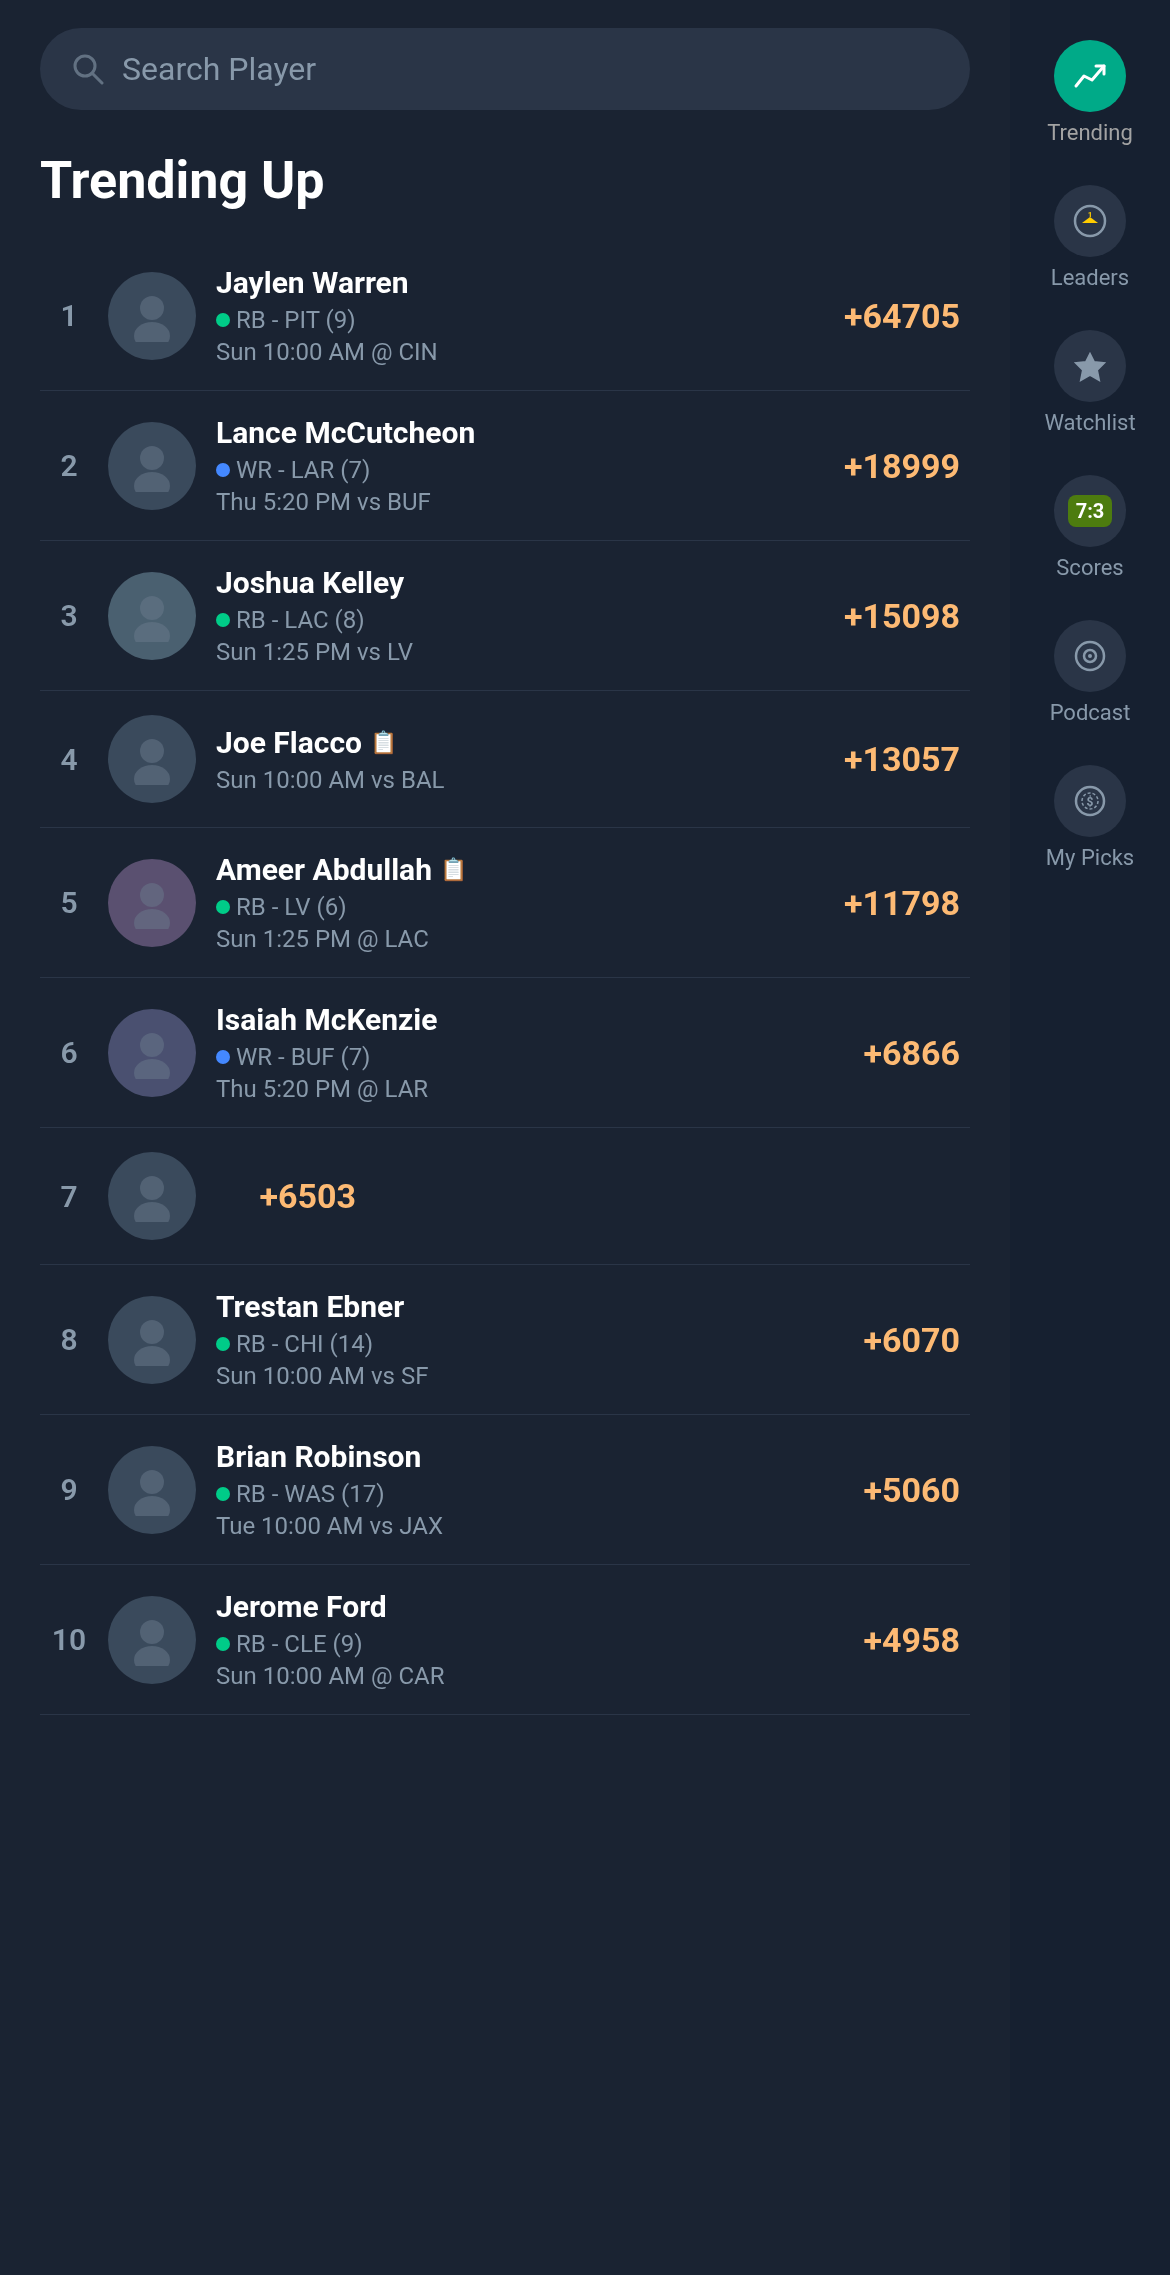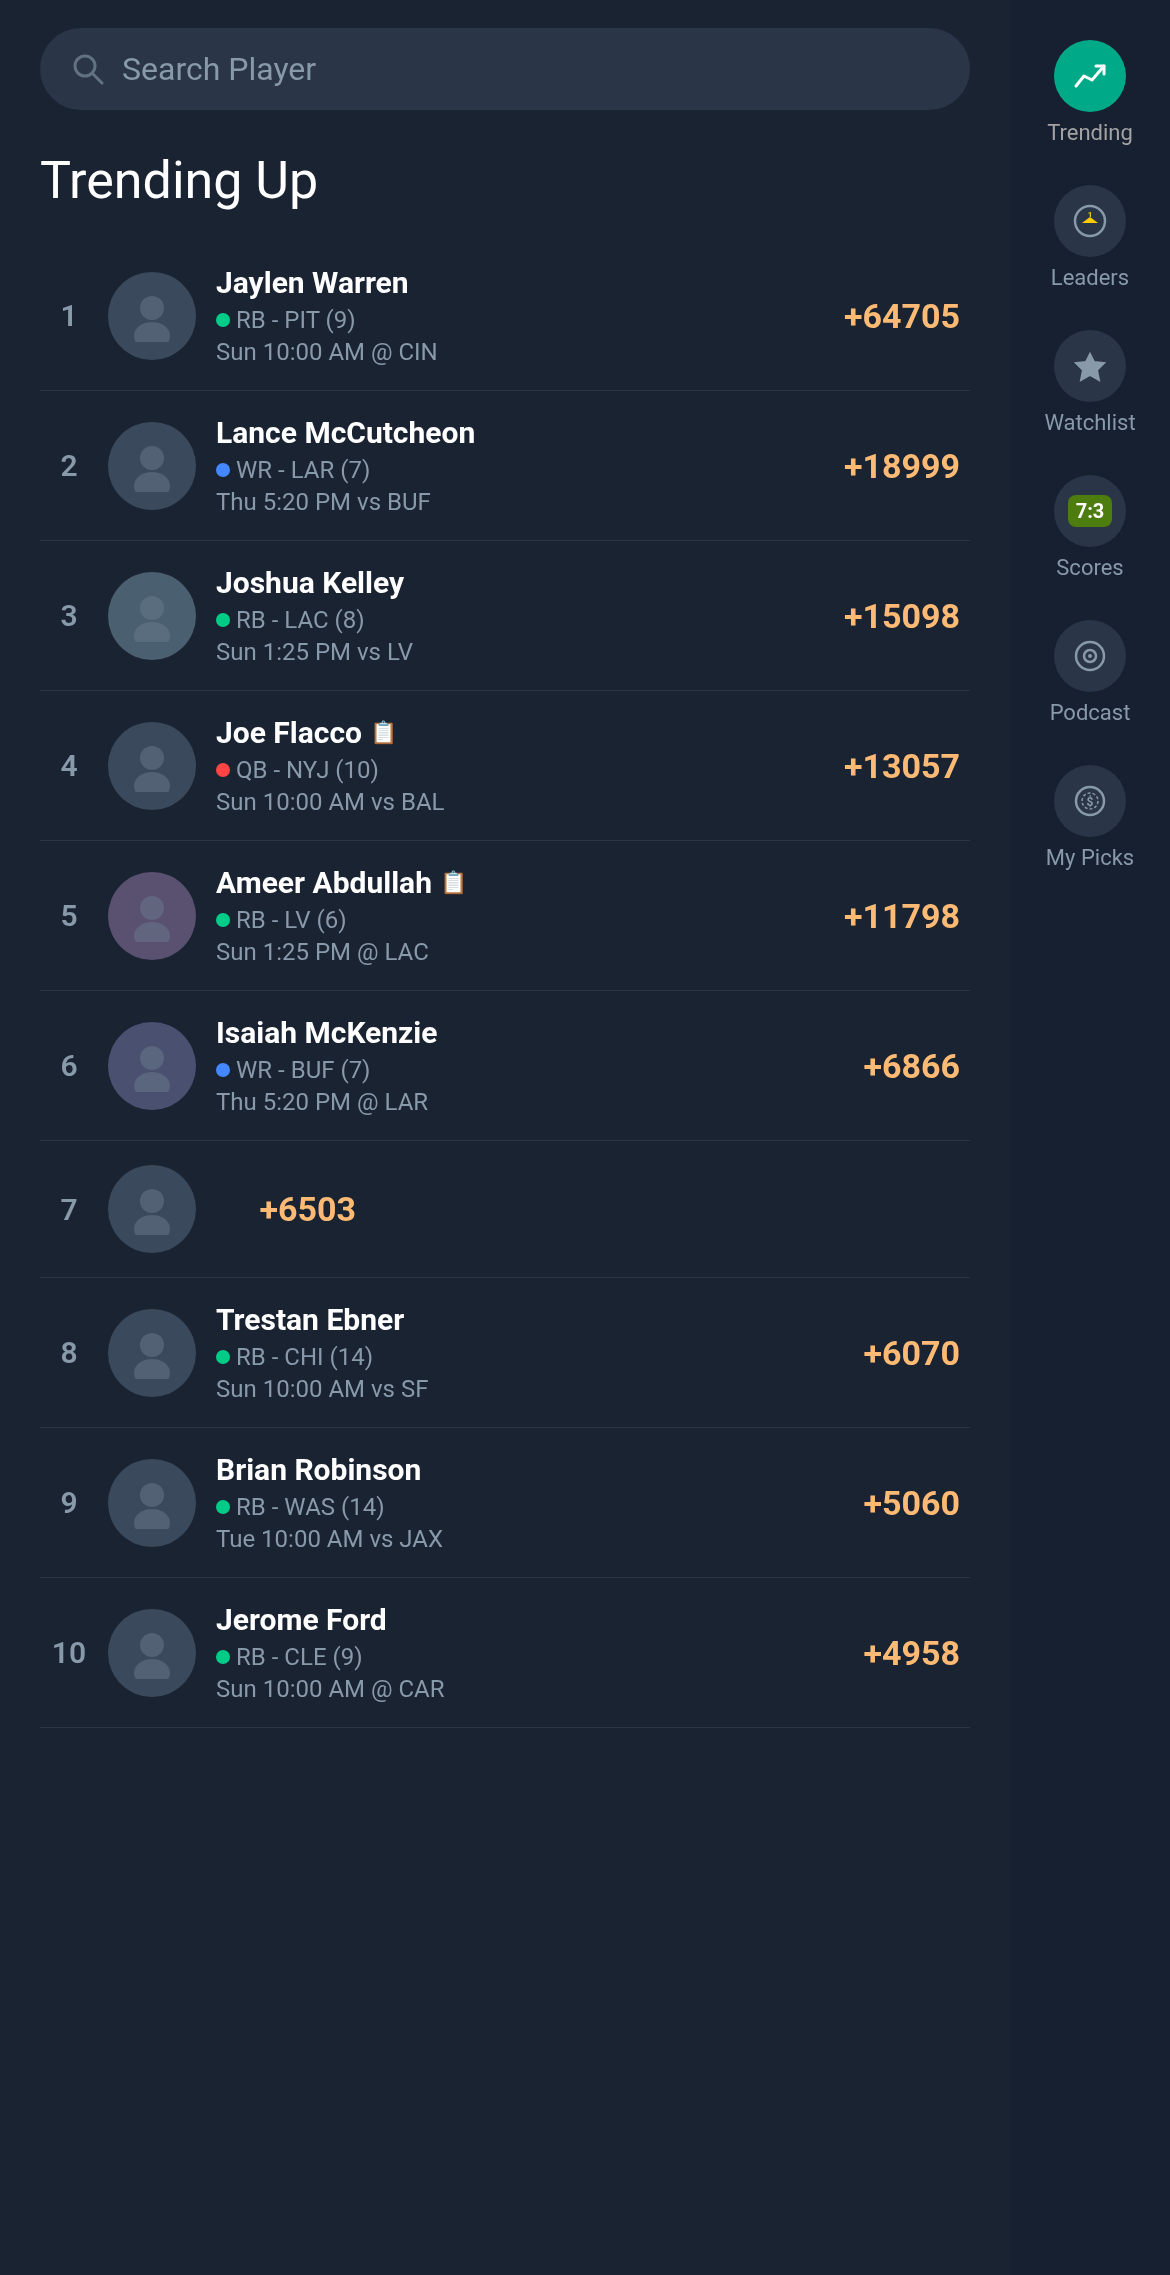--- a/index.html
+++ b/index.html
@@ -36,21 +36,21 @@
     }
     .search-placeholder {
       color: #8899aa;
       font-size: 32px;
       font-weight: 400;
     }
 
     
     .section-title {
       font-size: 52px;
-      font-weight: 400;
+      font-weight: 700;
       color: #ffffff;
       margin-bottom: 30px;
       margin-top: 32px;
     }
 
     
     .player-list {
       list-style: none;
     }
     .player-row {
@@ -259,25 +259,20 @@
     <div class="player-avatar" style="background-color:#3a4a5c;">
       <svg width="52" height="52" viewBox="0 0 52 52" fill="none">
         <circle cx="26" cy="18" r="12" fill="#6a7a8c"></circle>
         <ellipse cx="26" cy="46" rx="18" ry="14" fill="#6a7a8c"></ellipse>
       </svg>
     </div>
     <div class="player-info">
       <div class="player-name">
         Joe Flacco<span class="notebook-icon">📋</span>
       </div>
-      <div class="player-meta">
-        <span class="status-dot" style="background-color:#ff4444"></span>
-        <span>QB</span>
-        <span> - NYJ (10)</span>
-      </div>
       <div class="player-schedule">Sun 10:00 AM vs BAL</div>
     </div>
     <div class="player-score">+13057</div>
   </li>
       <li class="player-row">
     <span class="player-rank">5</span>
     <div class="player-avatar" style="background-color:#5a5070;">
       <svg width="52" height="52" viewBox="0 0 52 52" fill="none">
         <circle cx="26" cy="18" r="12" fill="#6a7a8c"></circle>
         <ellipse cx="26" cy="46" rx="18" ry="14" fill="#6a7a8c"></ellipse>
@@ -356,21 +351,21 @@
         <ellipse cx="26" cy="46" rx="18" ry="14" fill="#6a7a8c"></ellipse>
       </svg>
     </div>
     <div class="player-info">
       <div class="player-name">
         Brian Robinson
       </div>
       <div class="player-meta">
         <span class="status-dot" style="background-color:#00cc88"></span>
         <span>RB</span>
-        <span> - WAS (14)</span>
+        <span> - WAS (17)</span>
       </div>
       <div class="player-schedule">Tue 10:00 AM vs JAX</div>
     </div>
     <div class="player-score">+5060</div>
   </li>
       <li class="player-row">
     <span class="player-rank">10</span>
     <div class="player-avatar" style="background-color:#3a4a5c;">
       <svg width="52" height="52" viewBox="0 0 52 52" fill="none">
         <circle cx="26" cy="18" r="12" fill="#6a7a8c"></circle>

